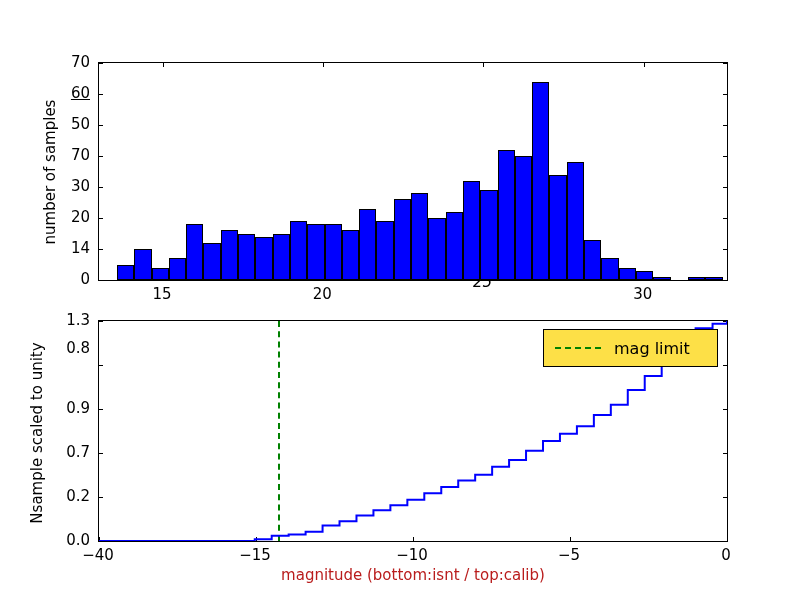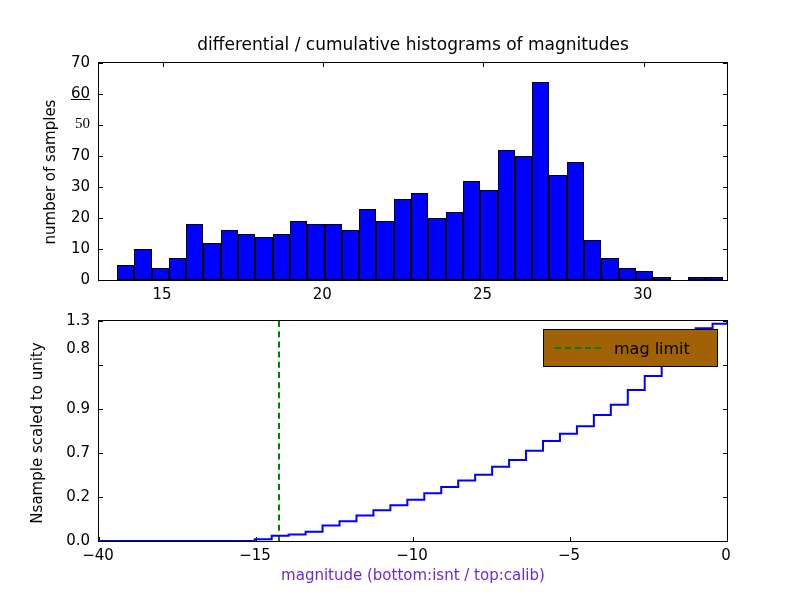--- a/index.html
+++ b/index.html
@@ -20,21 +20,21 @@
   .ylabel{
     position:absolute;font-size:15px;color:#000;
     transform-origin:50% 50%;
     white-space:nowrap;
   }
   #top-ylabel{left:-60px;top:163px;width:220px;text-align:center;transform:rotate(-90deg);}
   #bot-ylabel{left:-108px;top:424px;width:290px;text-align:center;transform:rotate(-90deg);}
 
   #xlabel{
     position:absolute;left:98px;top:566px;width:630px;text-align:center;
-    font-size:15px;color:#6d28d9;
+    font-size:15px;color:#b91c1c;
   }
 
   .ytick-label{position:absolute;font-size:15px;color:#000;text-align:right;white-space:nowrap;}
   .xtick-label{position:absolute;font-size:15px;color:#000;text-align:center;white-space:nowrap;}
 
   .tick{position:absolute;background:#000;}
   .tick-y{width:4px;height:1px;left:0;}
   .tick-y-r{width:4px;height:1px;right:0;}
   .tick-x{height:4px;width:1px;bottom:0;}
   .tick-x-t{height:4px;width:1px;top:0;}
@@ -44,51 +44,50 @@
   #cum-svg{position:absolute;left:0;top:0;}
 
   .maglimit{
     position:absolute;top:0;bottom:0;width:0;
     border-left:2px dashed #008000;
   }
 
   #legend{
     position:absolute;box-sizing:border-box;
     left:543px;top:329px;width:175px;height:38px;
-    background:#a16207;border:1px solid #000;
+    background:#fde047;border:1px solid #000;
     display:flex;align-items:center;
   }
   #legend .lg-line{
     width:46px;height:0;margin-left:11px;margin-right:13px;
     border-top:2px dashed #008000;
   }
   #legend .lg-text{font-size:16px;color:#000;white-space:nowrap;}
 </style>
 </head>
 <body>
 
 <div id="root">
 
-  <div class="chart-title">differential / cumulative histograms of magnitudes</div>
 
   <div class="ylabel" id="top-ylabel">number of samples</div>
   <div id="top-ytick-labels">
       <div class="ytick-label" style="left: 42px; width: 48px; top: 270px;">0</div>
-      <div class="ytick-label" style="left: 42px; width: 48px; top: 239px;">10</div>
+      <div class="ytick-label" style="left: 42px; width: 48px; top: 239px;">14</div>
       <div class="ytick-label" style="left: 42px; width: 48px; top: 208px;">20</div>
       <div class="ytick-label" style="left: 42px; width: 48px; top: 177px;">30</div>
       <div class="ytick-label" style="left: 42px; width: 48px; top: 146px;">70</div>
-      <div class="ytick-label" style="left: 42px; width: 48px; top: 115px; font-family: Liberation Serif, serif;">50</div>
+      <div class="ytick-label" style="left: 42px; width: 48px; top: 115px;">50</div>
       <div class="ytick-label" style="left: 42px; width: 48px; top: 84px; text-decoration: underline;">60</div>
       <div class="ytick-label" style="left: 42px; width: 48px; top: 53px;">70</div>
     </div>
   <div id="top-xtick-labels">
       <div class="xtick-label" style="left: 132.082px; width: 60px; top: 285px;">15</div>
       <div class="xtick-label" style="left: 292.286px; width: 60px; top: 285px;">20</div>
-      <div class="xtick-label" style="left: 452.49px; width: 60px; top: 285px;">25</div>
+      <div class="xtick-label" style="left: 452.49px; width: 60px; top: 273px; font-style: italic;">25</div>
       <div class="xtick-label" style="left: 612.694px; width: 60px; top: 285px;">30</div>
     </div>
 
   <div class="axes" id="top-axes">
     <div id="top-ticks">
         <div class="tick tick-y" style="top: 217px;"></div>
         <div class="tick tick-y-r" style="top: 217px;"></div>
         <div class="tick tick-y" style="top: 186px;"></div>
         <div class="tick tick-y-r" style="top: 186px;"></div>
         <div class="tick tick-y" style="top: 155px;"></div>

